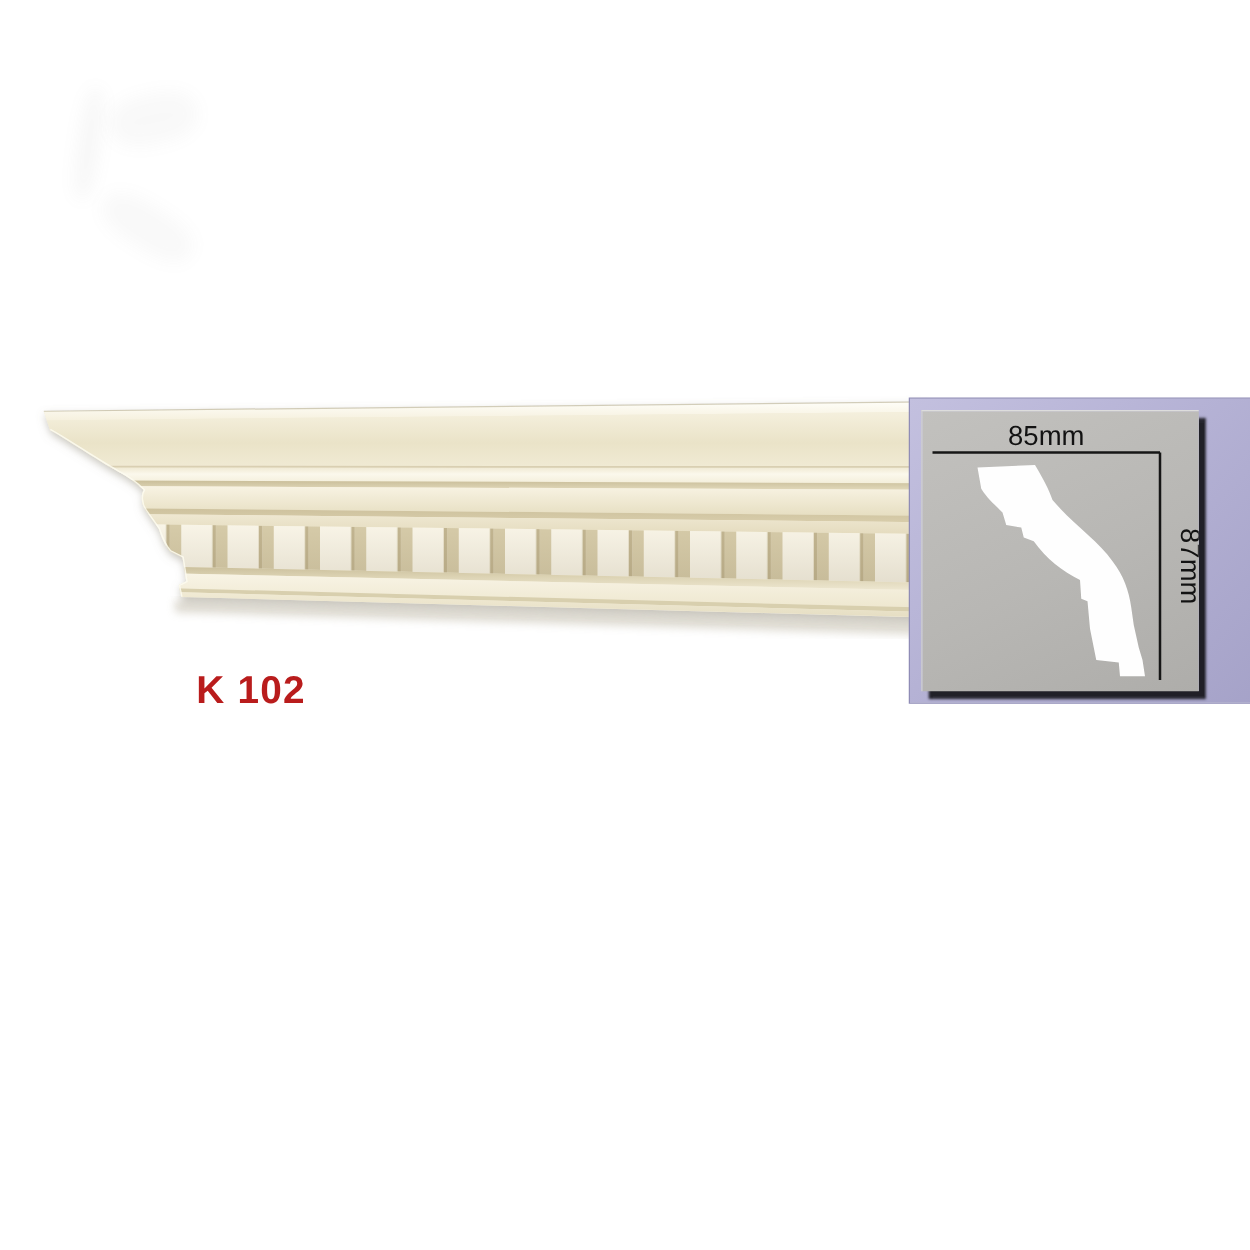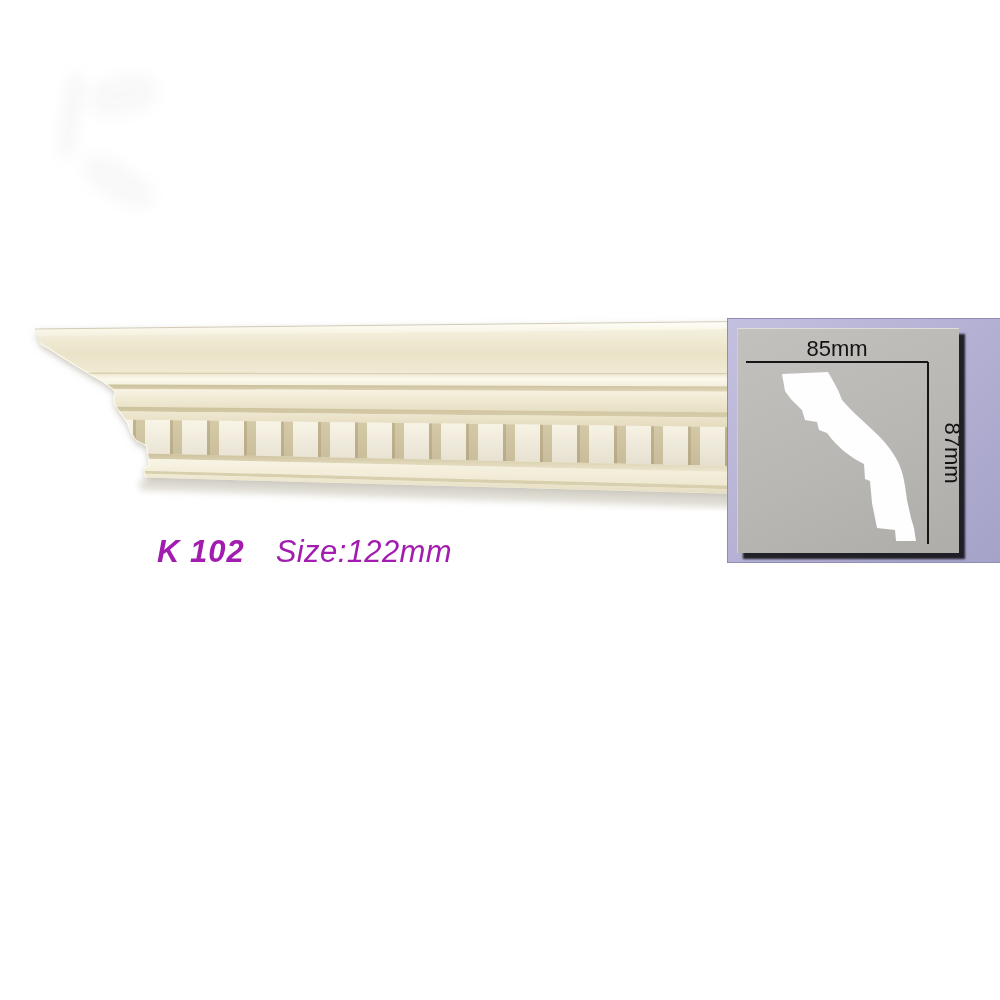--- a/index.html
+++ b/index.html
@@ -12,21 +12,21 @@
   .watermark .s1,.watermark .s2,.watermark .s3{position:absolute;background:#8a8a8a;filter:blur(7px);opacity:.07;border-radius:40%;}
   .watermark .s1{left:55px;top:55px;width:16px;height:90px;transform:rotate(8deg);}
   .watermark .s2{left:80px;top:60px;width:70px;height:40px;transform:rotate(-12deg);opacity:.05;}
   .watermark .s3{left:70px;top:150px;width:80px;height:34px;transform:rotate(32deg);opacity:.05;}
 
   .molding-svg{position:absolute;left:0;top:0;width:1000px;height:1000px;}
 
   
   .caption{
     position:absolute;left:157px;top:534px;display:flex;align-items:baseline;
-    color:#a21caf;font-size:31px;line-height:36px;letter-spacing:.4px;white-space:nowrap;font-style:italic;
+    color:#b91c1c;font-size:31px;line-height:36px;letter-spacing:.4px;white-space:nowrap;
   }
   .caption .code{font-weight:bold;margin-right:31px;letter-spacing:1px;}
   .caption .size{margin-right:25px;}
 
   
   .panel{
     position:absolute;left:727px;top:318px;width:284px;height:245px;
     background:linear-gradient(135deg,#c3c0df 0%,#b5b2d5 45%,#a5a2c8 100%);
     border:1px solid #8f8cb6;box-sizing:border-box;
   }
@@ -149,21 +149,20 @@
       <path d="M 40 344 C 53 351 76 367 95 377.5 C 102 381 110 387 115 392
                C 113 395 112 402 117 409 L 127 423 C 129 429 131 435 136 441
                L 146 446 L 149 465 L 143 468 L 145 477.5" fill="none" stroke="#fdfbf1" stroke-width="2.2" opacity=".85"></path>
     </g>
 
     <line x1="35" y1="329" x2="740" y2="321.5" stroke="#b3ab8e" stroke-width="1" opacity=".55"></line>
   </svg>
 
   <div class="caption">
     <span class="code">K 102</span>
-    <span class="size">Size:122mm</span>
   </div>
 
   <div class="panel">
     <div class="gray-square">
       <svg viewBox="0 0 221 224" xmlns="http://www.w3.org/2000/svg">
 
         <path d="M 44 45 L 90 43
                  C 97 55 101 62 104 71
                  C 120 90 140 103 152 120
                  C 161 132 165 143 167 157

